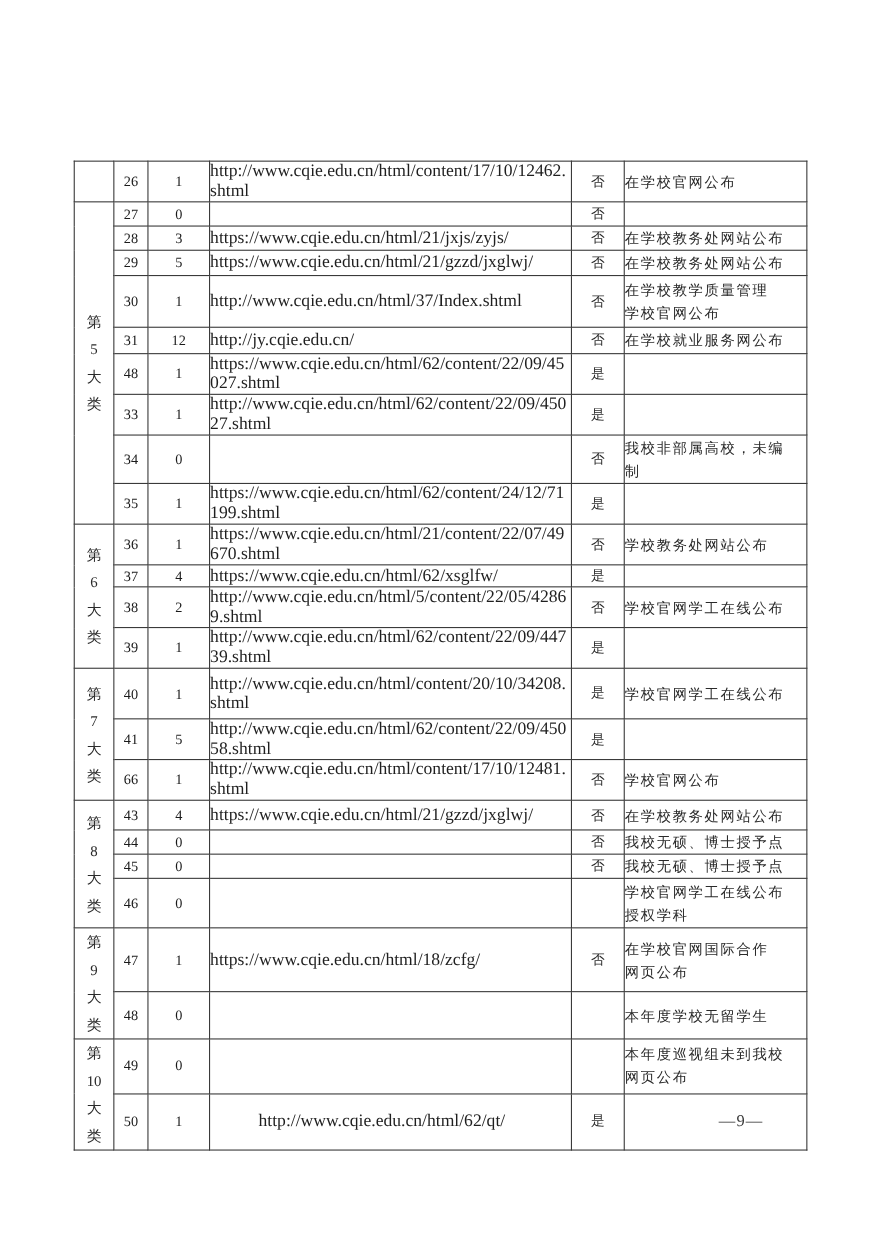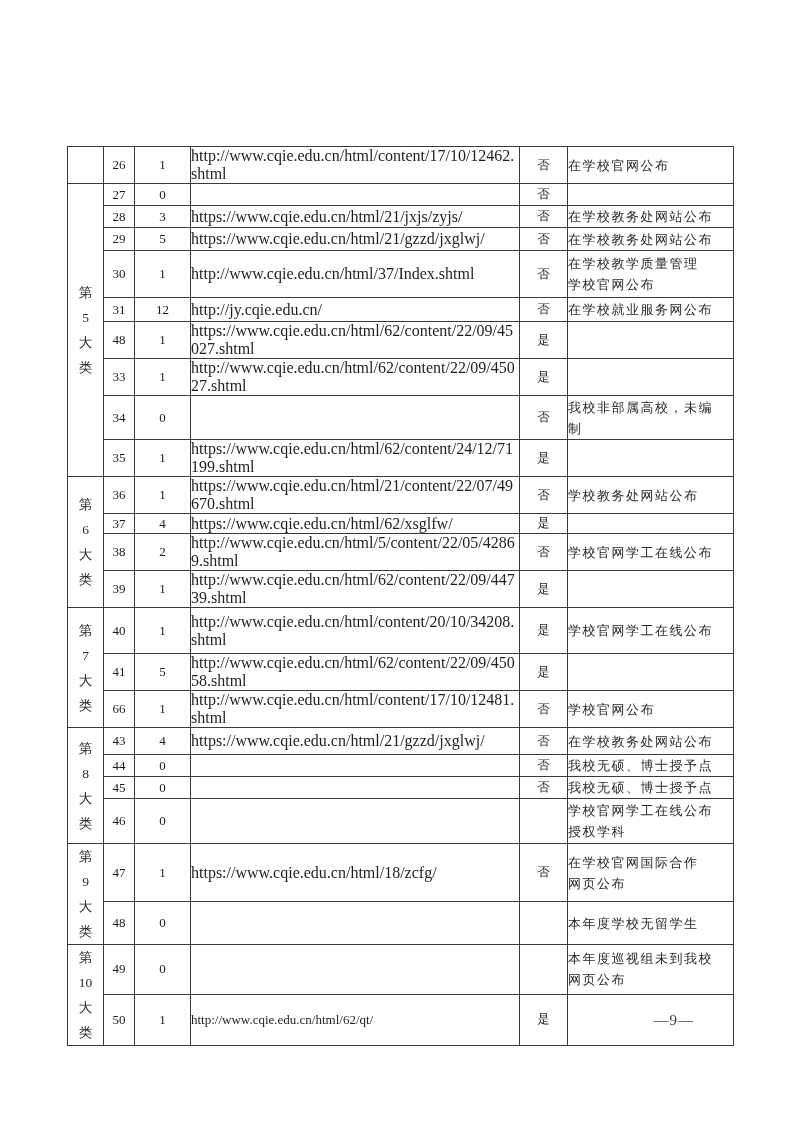--- a/index.html
+++ b/index.html
@@ -59,21 +59,22 @@
   }
   td.c-url {
     font-size: 16px;
     color: #1f1f1f;
     padding-left: 7px;
     padding-right: 4px;
     text-align: left;
     word-break: break-all;
   }
   td.c-url.url-large {
-    font-size: 13px;
+    font-size: 16px;
+    padding-left: 44px;
   }
   td.c-yn {
     text-align: center;
     font-size: 12.5px;
     color: #2a2a2a;
   }
   td.c-remark {
     font-size: 13px;
     color: #2a2a2a;
     padding-left: 7px;

